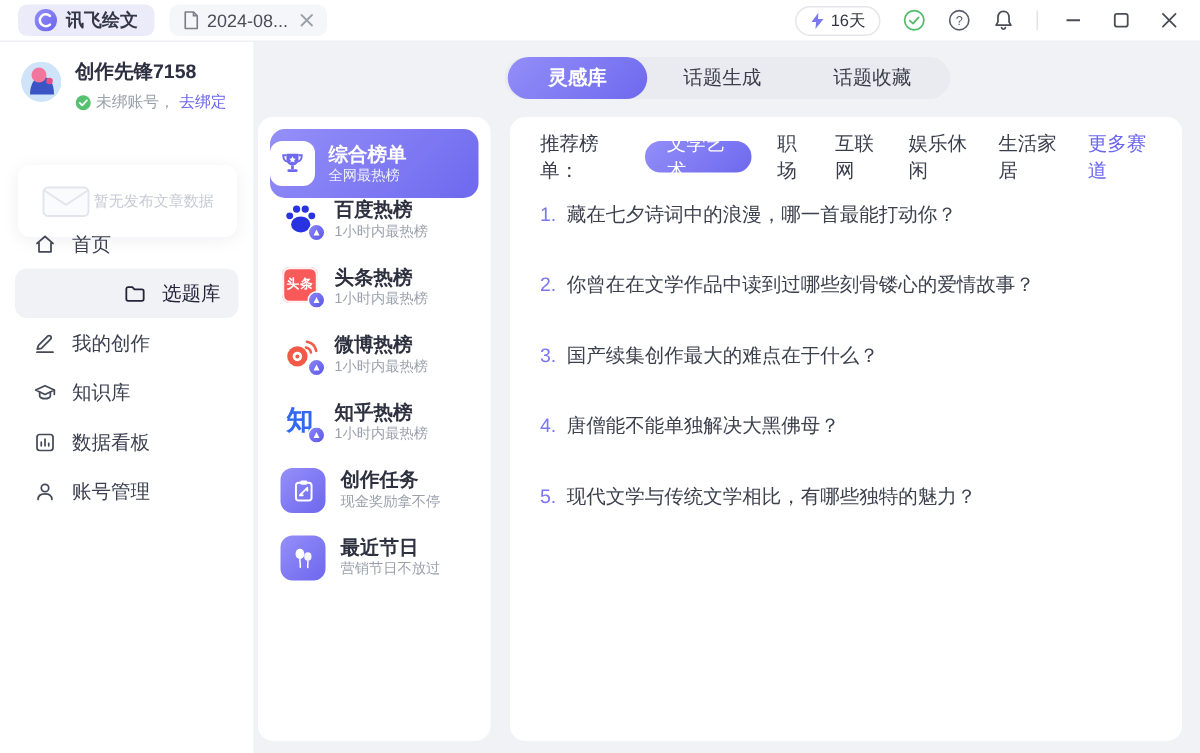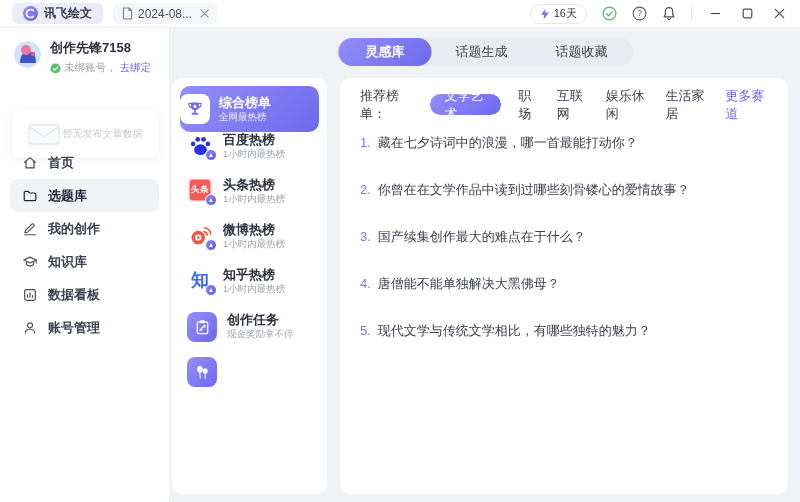--- a/index.html
+++ b/index.html
@@ -24,22 +24,22 @@
   .sidebar { position:absolute; top:28px; left:0; width:170px; bottom:0; background:#fff; border-right:1px solid #f0f1f5; }
   .profile { position:absolute; top:11px; left:14px; display:flex; gap:9px; }
   .avatar { width:27px; height:27px; border-radius:50%; overflow:hidden; flex:0 0 auto; margin-top:2px;}
   .profile-name { font-size:13px; font-weight:bold; color:#2d3040; }
   .bind-row { display:flex; align-items:center; gap:3px; font-size:10.5px; color:#9ba1ac; margin-top:4px; }
   .bind-link { color:#6a66ee; cursor:pointer; }
   .empty-card { position:absolute; top:82px; left:12px; width:146px; height:48px; background:#fff; border-radius:8px;
     box-shadow:0 2px 10px rgba(150,155,175,.16); display:flex; align-items:center; justify-content:center; gap:3px; }
   .empty-text { font-size:10px; color:#c6cad3; }
   .menu { position:absolute; top:118px; left:10px; right:10px; }
-  .menu-item { display:flex; align-items:center; gap:10px; height:33px; padding:0 12px; border-radius:8px; font-size:13px; color:#3b4050; cursor:pointer;font-weight:bold; }
-  .menu-item.active { background:#f1f2f6; font-weight:bold; color:#22253a; }
+  .menu-item { display:flex; align-items:center; gap:10px; height:33px; padding:0 12px; border-radius:8px; font-size:13px; color:#3b4050; cursor:pointer; }
+  .menu-item.active { background:#f1f2f6; font-weight:normal; color:#22253a;justify-content:flex-end; }
   .menu-item svg { flex:0 0 auto; }
   
   .main { position:absolute; top:28px; left:170px; right:0; bottom:0; background:#f1f2f6; }
   .seg { position:absolute; top:10px; left:50%; transform:translateX(-50%); background:#eaebf0; border-radius:999px; height:28px; display:flex; align-items:center; padding:0 2px; }
   .seg-item { font-size:13px; color:#3a3e4a; padding:0 24px; height:28px; display:flex; align-items:center; cursor:pointer; border-radius:999px; }
   .seg-item.active { background:linear-gradient(135deg,#938ef8,#6e69ee); color:#fff; font-weight:bold; padding:0 27px; height:28px; }
   
   .hot-panel { position:absolute; top:50px; left:2px; width:155px; bottom:8px; background:#fff; border-radius:10px; padding:8px; }
   .hot-active { background:linear-gradient(135deg,#948ff8,#6e69ee); border-radius:10px; height:46px; display:flex; align-items:center; gap:9px; padding:0 0; color:#fff; cursor:pointer; }
   .hot-active .ht { font-size:13px; font-weight:bold; line-height:16px; }
@@ -345,20 +345,24 @@
     </div>
 
     <div class="hot-item">
       <span class="grad-sq">
         <svg width="17" height="17" viewBox="0 0 18 18">
             <ellipse cx="6.3" cy="5.6" rx="3.1" ry="3.6" fill="#fff"></ellipse>
             <ellipse cx="11.9" cy="7.4" rx="2.6" ry="3" fill="#fff" opacity="0.92"></ellipse>
             <path d="M6.3 9.4 C6 11.5 7 13 6.5 15 M11.9 10.6 C12.2 12.2 11.4 13.6 11.9 15.2" fill="none" stroke="#fff" stroke-width="1.1" stroke-linecap="round"></path>
           </svg>
       </span>
+      <div>
+        <div class="ht">最近节日</div>
+        <div class="hs">营销节日不放过</div>
+      </div>
     </div>
   </div>
 
   <div class="content-panel">
     <div class="filter-row">
       <span>推荐榜单：</span>
       <span class="chip-active">文学艺术</span>
       <span class="chip">职场</span>
       <span class="chip">互联网</span>
       <span class="chip">娱乐休闲</span>

